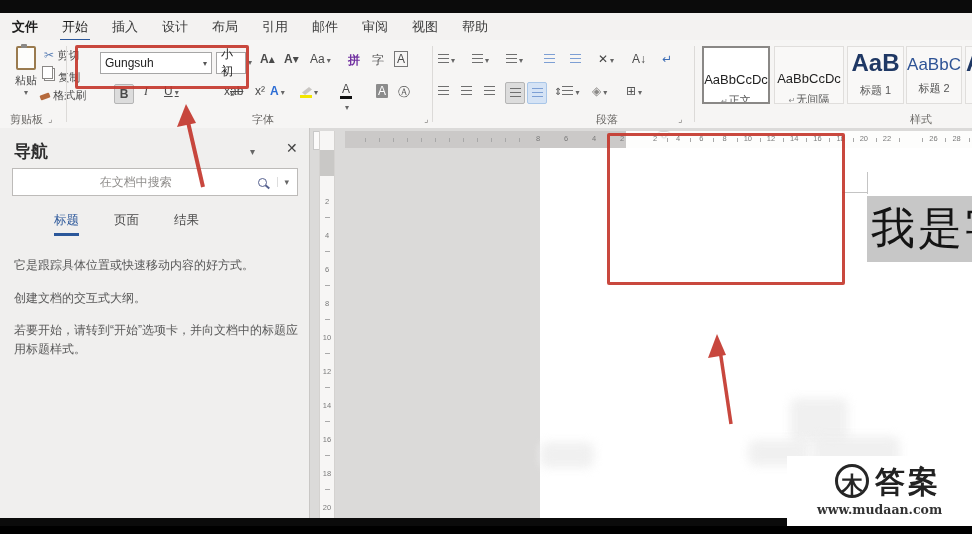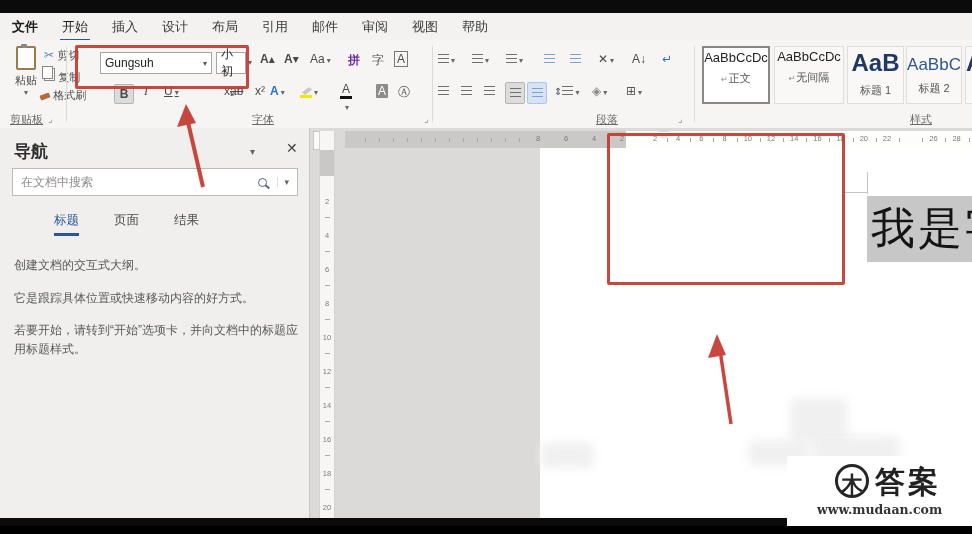--- a/index.html
+++ b/index.html
@@ -16,21 +16,21 @@
            display:flex;align-items:center;padding-left:10px;box-sizing:border-box;gap:20px;}
   #menubar .tab{font-size:13px;color:#3a3a3a;position:relative;padding:4px 2px;cursor:default;}
   #menubar .tab.file{font-weight:bold;color:#1d1d1d;}
   #menubar .tab.active{color:#1d1d1d;}
   #menubar .tab.active::after{content:"";position:absolute;left:0;right:0;bottom:-2px;height:3px;background:#2b579a;}
 
   
   #ribbon{position:absolute;left:0;top:40px;width:972px;height:88px;background:#f6f5f4;
           border-bottom:1px solid #d8d6d4;}
   .vsep{position:absolute;top:6px;height:76px;width:1px;background:#dcdad8;}
-  .grp-label{position:absolute;top:72px;font-size:11px;color:#6b6966;text-decoration:underline;}
+  .grp-label{position:absolute;top:72px;font-size:11px;color:#6b6966;}
   .launcher{position:absolute;top:74px;font-size:9px;color:#8a8886;}
   .rbtn{position:absolute;font-size:12px;color:#4a4a4a;text-align:center;cursor:default;}
   .dd::after{content:"▾";font-size:8px;color:#666;margin-left:2px;}
   .pressed{background:#dcdcdc;border:1px solid #b5b5b5;border-radius:2px;}
   .bluetint{background:#d5e3f5;border:1px solid #a9c6e8;border-radius:2px;}
 
   
   .clipboard-icon{width:16px;height:20px;border:2px solid #9a7b4f;border-radius:2px;background:#fdfdfb;margin:0 auto;position:relative;}
   .clipboard-icon::before{content:"";position:absolute;left:3px;top:-4px;width:6px;height:4px;background:#8a8886;border-radius:1px;}
   .copy-icon{width:9px;height:11px;border:1px solid #8a8886;background:#fff;position:relative;display:inline-block;}
@@ -52,36 +52,36 @@
 
   
   .lines{display:inline-block;width:11px;height:9px;
          background:repeating-linear-gradient(to bottom,#6f6f6f 0 1px,transparent 1px 4px);}
   .lines.blue{background:repeating-linear-gradient(to bottom,#7d9fd4 0 1px,transparent 1px 4px);}
 
   
   .chip{position:absolute;top:6px;height:58px;background:#f9f8f7;border:1px solid #e0dedc;
         text-align:center;box-sizing:border-box;overflow:hidden;}
   .chip.sel{border:2px solid #8a8886;background:#fff;}
-  .chip .sample{font-size:13px;color:#222;margin-top:2px;white-space:nowrap;}
+  .chip .sample{font-size:13px;color:#222;margin-top:24px;white-space:nowrap;}
   .chip .sample.h1{font-size:24px;font-weight:bold;margin-top:2px;color:#1f3864;}
   .chip .sample.h2{font-size:17px;margin-top:8px;color:#2e5395;}
   .chip .cname{font-size:11px;color:#555;margin-top:6px;}
   .chip .mk{font-size:8px;color:#888;margin-right:1px;}
 
   
   #navpane{position:absolute;left:0;top:128px;width:310px;height:390px;background:#f0efee;
            border-right:1px solid #c9c7c5;box-sizing:border-box;}
   #nav-title{position:absolute;left:14px;top:12px;font-size:17px;font-weight:bold;color:#2f2f2f;}
   #nav-dd{position:absolute;left:250px;top:18px;font-size:10px;color:#666;}
   #nav-close{position:absolute;left:286px;top:12px;font-size:14px;color:#444;}
   #nav-search{position:absolute;left:12px;top:40px;width:286px;height:28px;background:#fff;
               border:1px solid #bdbbb9;box-sizing:border-box;display:flex;align-items:center;}
   #nav-search input{border:none;outline:none;flex:1;font-size:12px;color:#333;padding:0 8px;
-                    font-family:inherit;background:transparent;}
+                    font-family:inherit;background:transparent;text-align:center;}
   #nav-search input::placeholder{color:#8f8d8b;}
   .mag{width:7px;height:7px;border:1.6px solid #56618f;border-radius:50%;position:relative;margin-right:10px;}
   .mag::after{content:"";position:absolute;left:6px;top:7px;width:5px;height:1.6px;background:#56618f;transform:rotate(40deg);}
   #nav-search .caret{font-size:9px;color:#666;margin-right:8px;border-left:1px solid #ddd;padding-left:6px;}
   .nav-tab{position:absolute;top:84px;font-size:12.5px;color:#4a4a4a;padding-bottom:4px;margin-left:42px;}
   .nav-tab.active{color:#2b579a;border-bottom:3px solid #2b579a;}
   #nav-body{position:absolute;left:14px;top:128px;width:284px;font-size:12px;color:#595959;line-height:1.55;}
   #nav-body p{margin:0 0 14px 0;}
 
   
@@ -245,22 +245,22 @@
     <div id="nav-close">✕</div>
     <div id="nav-search">
       <input type="text" placeholder="在文档中搜索" style="">
       <span class="mag"></span>
       <span class="caret">▾</span>
     </div>
     <div class="nav-tab active" style="left:12px;">标题</div>
     <div class="nav-tab" style="left:72px;">页面</div>
     <div class="nav-tab" style="left:132px;">结果</div>
     <div id="nav-body">
+        <p>它是跟踪具体位置或快速移动内容的好方式。</p>
         <p>创建文档的交互式大纲。</p>
-        <p>它是跟踪具体位置或快速移动内容的好方式。</p>
         <p>若要开始，请转到“开始”选项卡，并向文档中的标题应用标题样式。</p>
       </div>
   </div>
 
   <div id="docarea">
     <div id="corner-box">∟</div>
     <div id="vruler">
       <div class="vmargin"></div>
     <span class="num" style="top: 66px;">2</span>
         <span class="tick" style="top: 86px;"></span>

